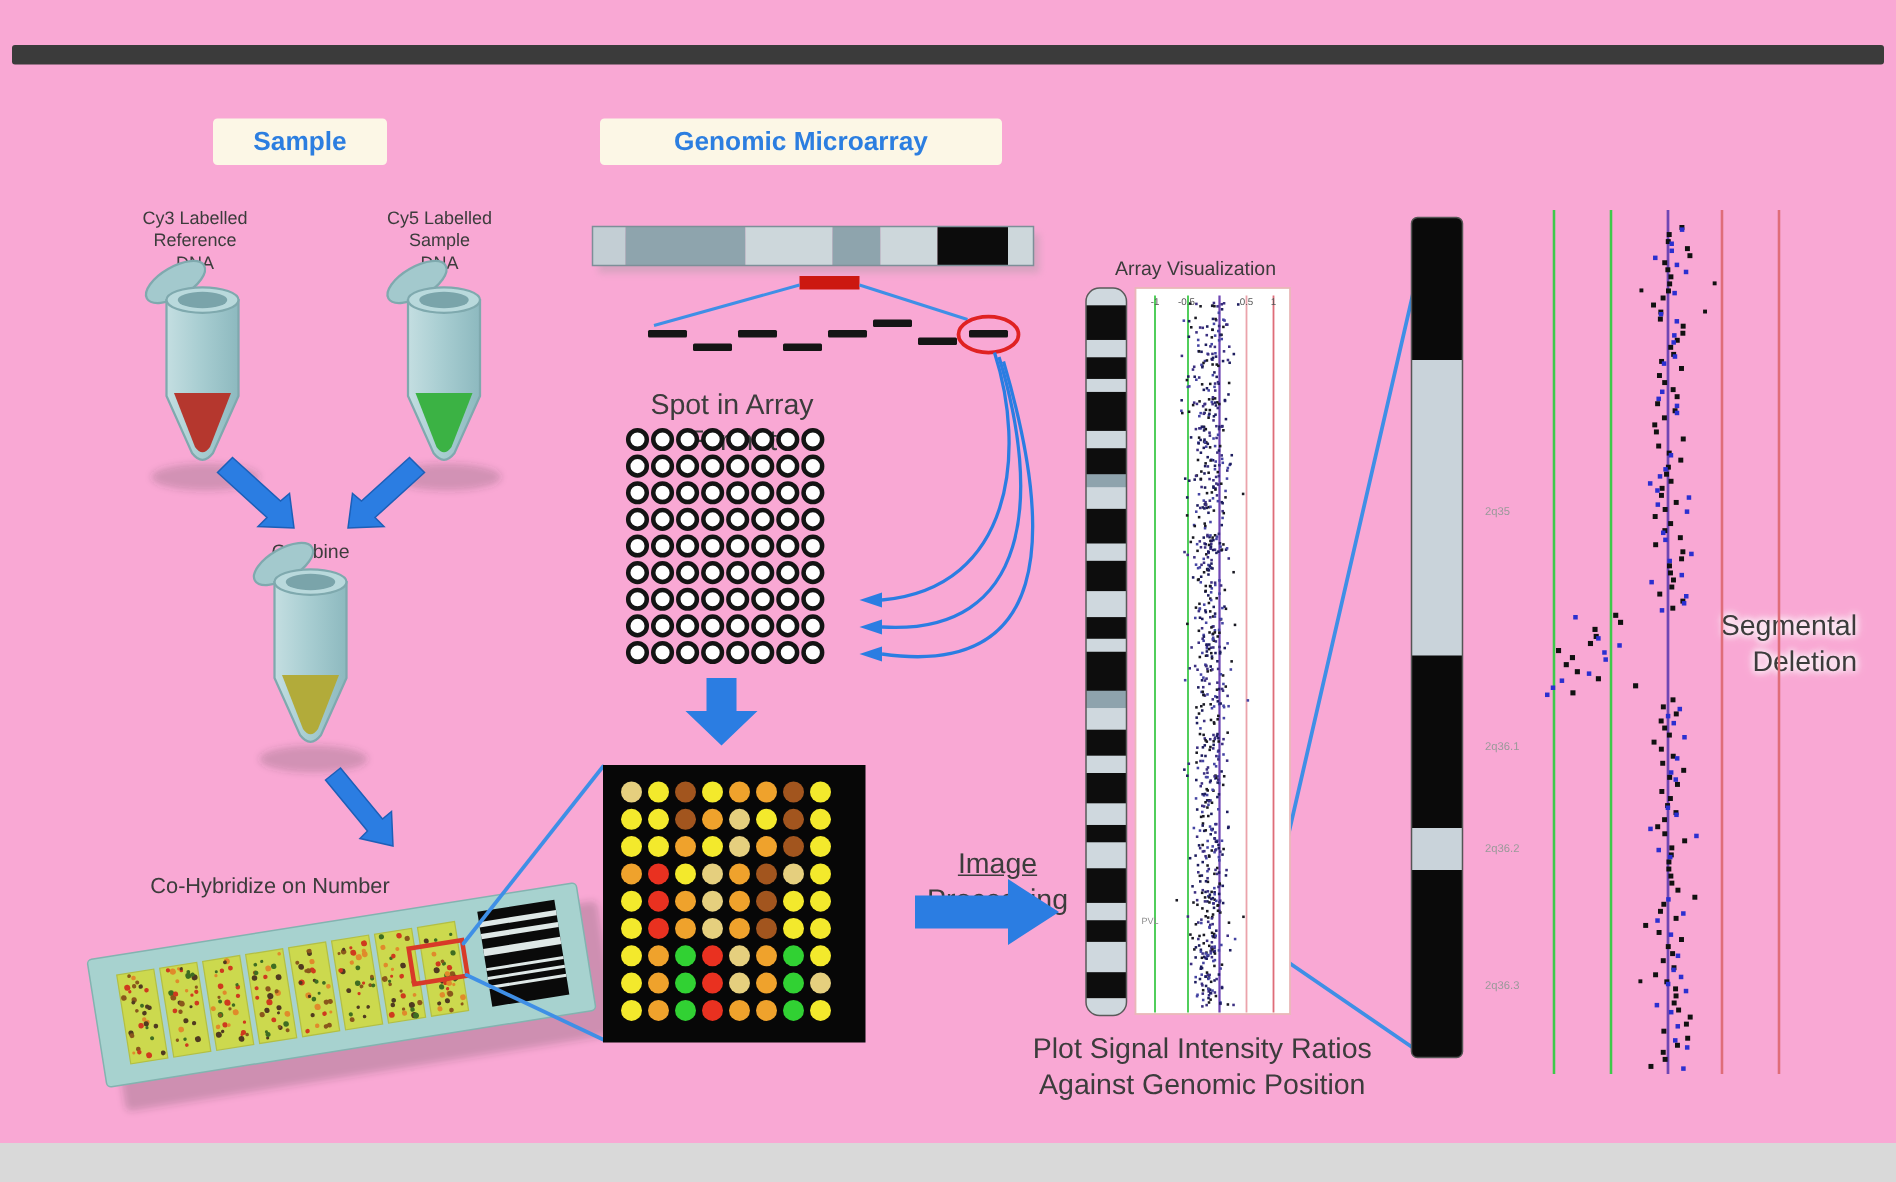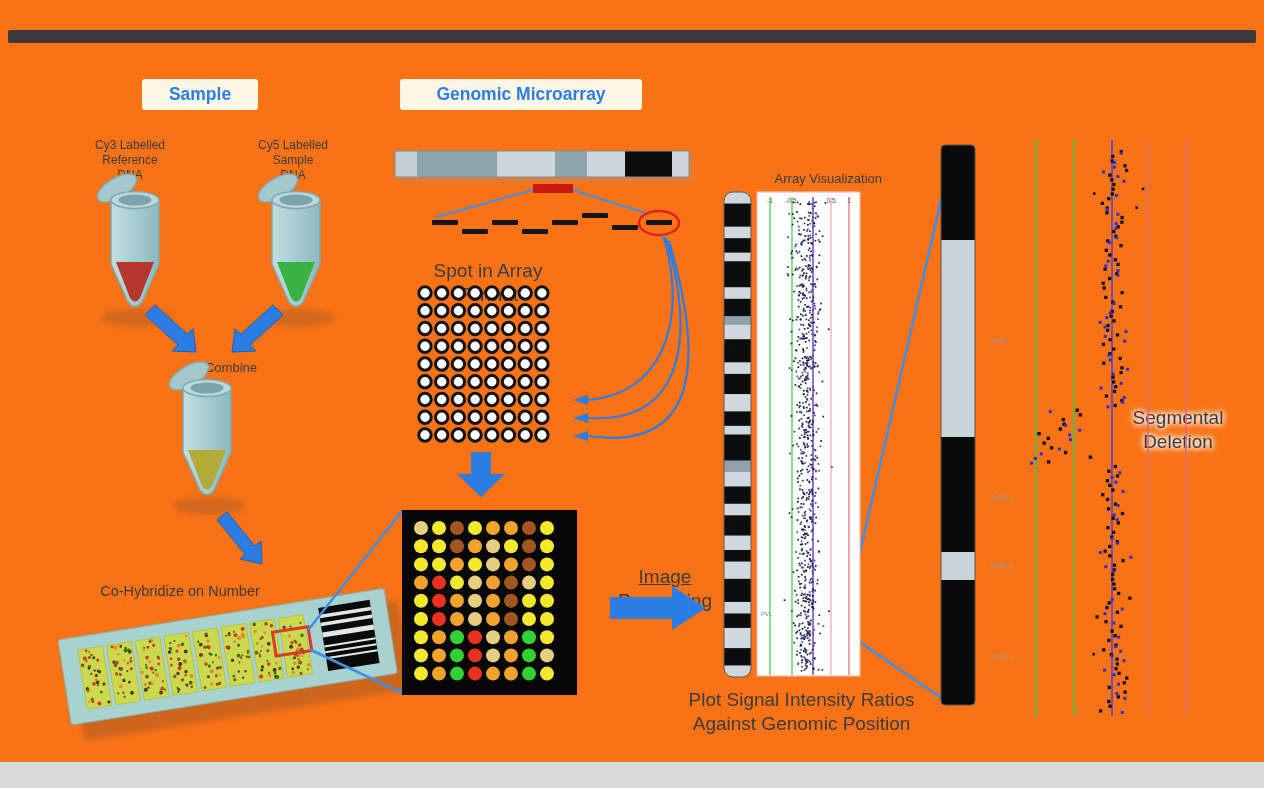--- a/index.html
+++ b/index.html
@@ -1,37 +1,37 @@
 <!DOCTYPE html>
 <html><head>
 <meta charset="utf-8">
 <style>
   html,body{margin:0;padding:0;background:#ffffff;}
-  #canvas{position:relative;width:1264px;height:788px;background:#f97316;
+  #canvas{position:relative;width:1264px;height:788px;background:#f9a8d4;
           font-family:"Liberation Sans",sans-serif;overflow:hidden;}
   .bar{position:absolute;}
   #topbar{left:8px;top:30px;width:1248px;height:13px;background:#3b3b3b;border-radius:2px;}
   #bottombar{left:0;top:762px;width:1264px;height:26px;background:#d9d9d9;}
   .title{position:absolute;font-weight:bold;font-size:17.5px;color:#2c7ee0;text-align:center;
          background:#fcf7e6;border-radius:3px;padding:5px 0;}
   .lbl{position:absolute;color:#3c3c3c;text-align:center;white-space:pre-line;line-height:1.25;}
-  .f12{font-size:12px;} .f13{font-size:13px;text-align:right;} .f14{font-size:14.5px;} .f135{font-size:19px;}
-  .glow{text-shadow:0 0 5px #fff,0 0 5px #fff,0 0 8px #fff;}
+  .f12{font-size:12px;} .f13{font-size:13px;} .f14{font-size:14.5px;} .f135{font-size:19px;}
+  .glow{text-shadow:0 0 5px #fff,0 0 5px #fff,0 0 8px #fff;text-align:right;}
   svg{position:absolute;left:0;top:0;}
 </style>
 </head>
 <body>
 
 <div id="canvas">
 
   <div id="topbar" class="bar"></div>
   <div id="bottombar" class="bar"></div>
 
   <div class="title" style="left:142px;top:79px;width:116px;">Sample</div>
-  <div class="title" style="left:400px;top:79px;width:242px;">Genomic Microarray</div>
+  <div class="title" style="left:400px;top:79px;width:268px;">Genomic Microarray</div>
 
   <div class="lbl f12" style="left:75px;top:138px;width:110px;">Cy3 Labelled
 Reference
 DNA</div>
   <div class="lbl f12" style="left:238px;top:138px;width:110px;">Cy5 Labelled
 Sample
 DNA</div>
   <div class="lbl f13" style="left:157px;top:360px;width:100px;">Combine</div>
   <div class="lbl f14" style="left:85px;top:582px;width:190px;">Co-Hybridize on Number</div>
 

